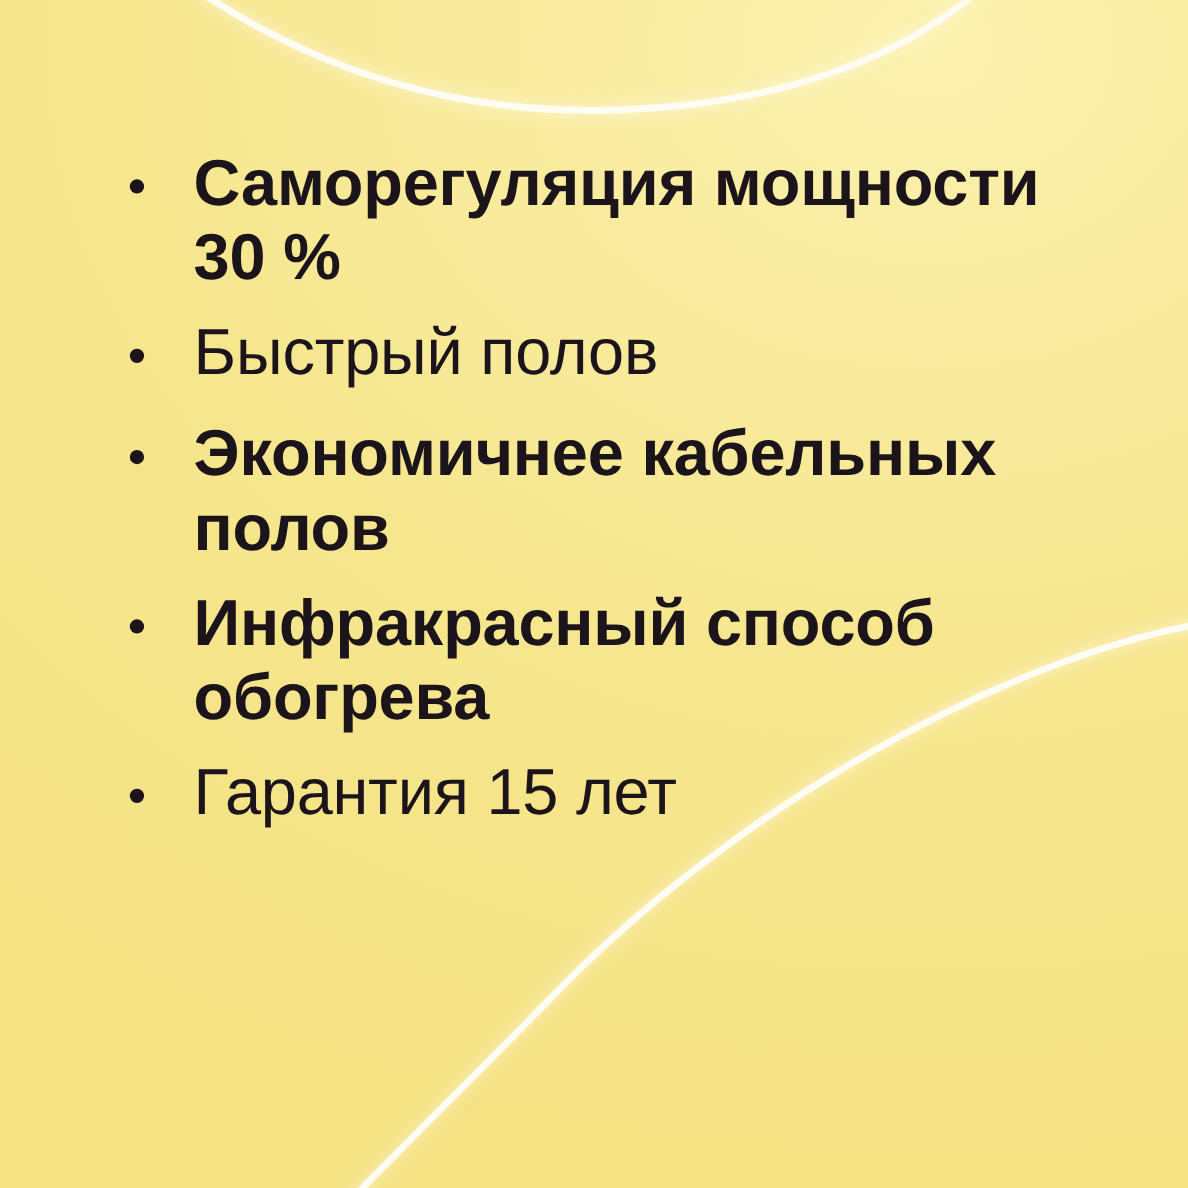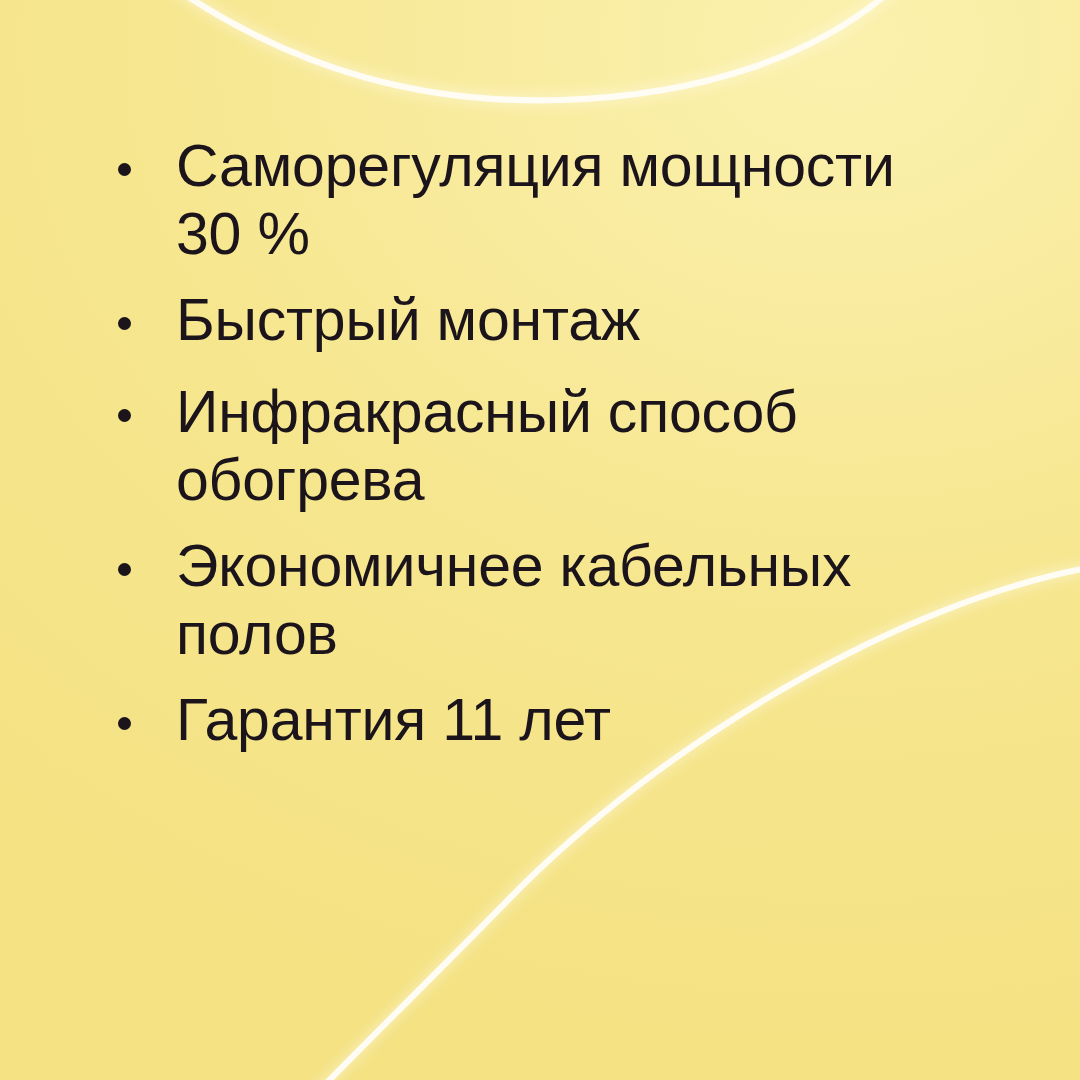--- a/index.html
+++ b/index.html
@@ -63,21 +63,21 @@
     color: #1B141B;
     font-size: 59px;
     line-height: 68px;
     letter-spacing: -0.2px;
     font-weight: 400;
   }
 
   .bullet-item:last-child { margin-bottom: 0; }
 
   
-  .bullet-item.wraps { margin-bottom: 18px; }
+  .bullet-item.wraps { margin-bottom: 18px; font-weight: bold; }
 
   .bullet-dot {
     position: absolute;
     left: 14px;
     top: 31px;
     width: 13px;
     height: 13px;
     border-radius: 50%;
     background: #1B141B;
   }
@@ -104,35 +104,35 @@
   <ul class="bullet-list">
 
     <li class="bullet-item wraps">
       <span class="bullet-dot"></span>
       <span class="bullet-text">Саморегуляция мощности
 30 %</span>
     </li>
 
     <li class="bullet-item">
       <span class="bullet-dot"></span>
-      <span class="bullet-text">Быстрый монтаж</span>
+      <span class="bullet-text">Быстрый полов</span>
     </li>
 
+
+    <li class="bullet-item wraps">
+      <span class="bullet-dot"></span>
+      <span class="bullet-text">Экономичнее кабельных
+полов</span>
+    </li>
 
     <li class="bullet-item wraps">
       <span class="bullet-dot"></span>
       <span class="bullet-text">Инфракрасный способ
 обогрева</span>
     </li>
 
-    <li class="bullet-item wraps">
-      <span class="bullet-dot"></span>
-      <span class="bullet-text">Экономичнее кабельных
-полов</span>
-    </li>
-
     <li class="bullet-item">
       <span class="bullet-dot"></span>
-      <span class="bullet-text">Гарантия 11 лет</span>
+      <span class="bullet-text">Гарантия 15 лет</span>
     </li>
 
   </ul>
 </div>
 
 </body></html>

